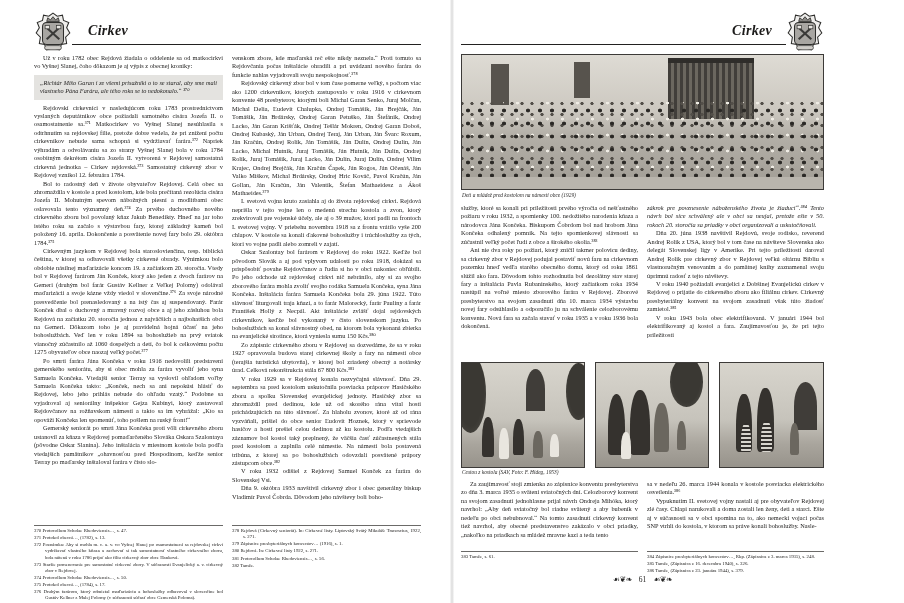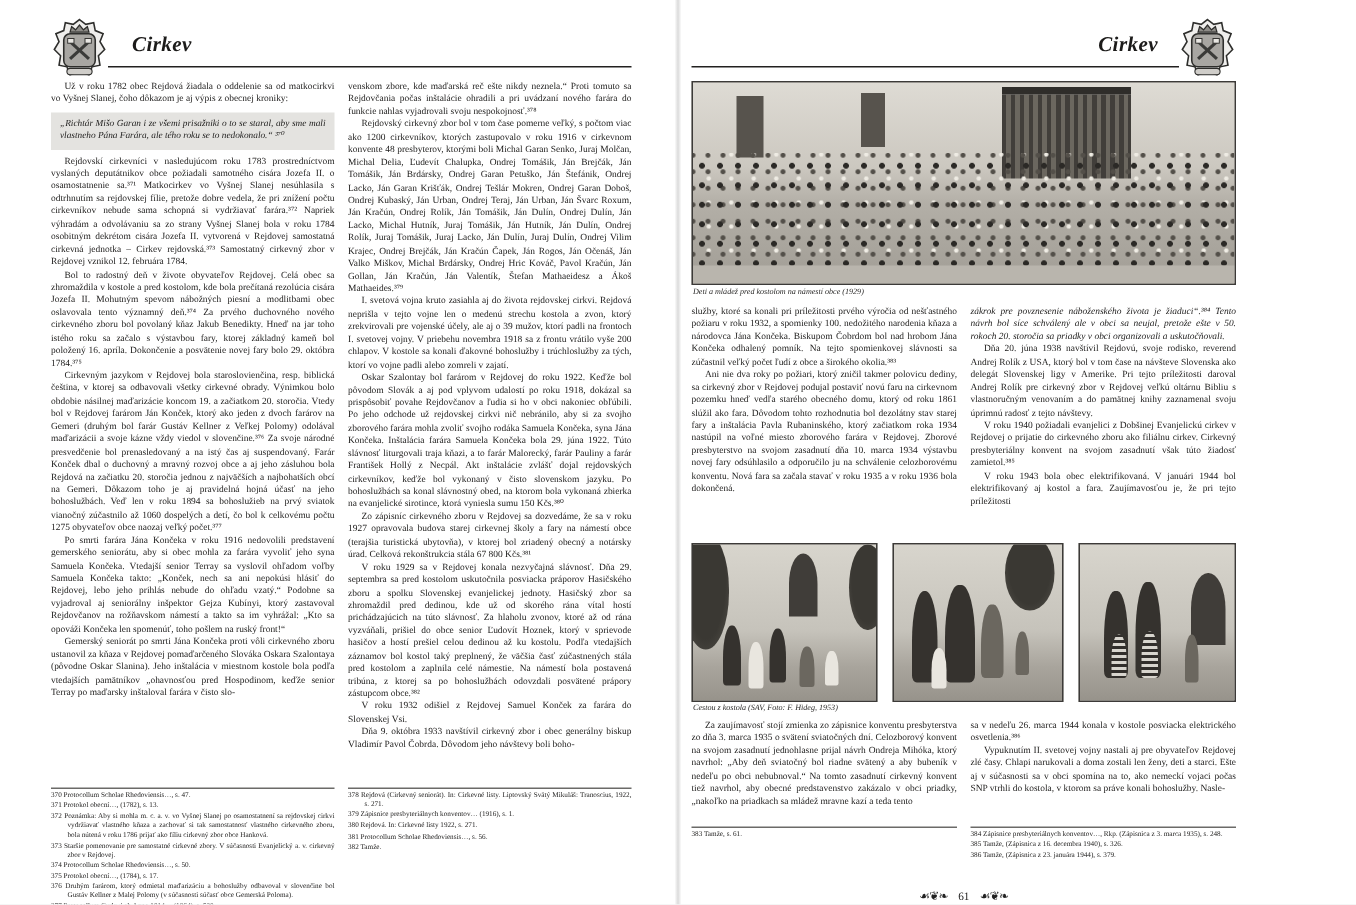--- a/index.html
+++ b/index.html
@@ -28,21 +28,21 @@
   .secA{height:153px;overflow:hidden;margin-top:6px;}
   .secB{height:64px;overflow:hidden;margin-top:5px;}
   .quote-box{background:#e4e3e0;font-style:italic;padding:4px 6px;margin:4px 0;font-size:6.2px;line-height:1.35;}
 
   
   .fncols{display:flex;gap:9px;margin-top:7px;}
   .fncol{flex:1;min-width:0;border-top:1px solid #6b6a68;padding-top:2px;font-size:4.8px;line-height:1.28;text-align:justify;}
   .fn{margin:0 0 1px 0;padding-left:11px;text-indent:-11px;}
 
   
-  .pgfoot{margin-top:18px;text-align:center;font-size:7.5px;}
+  .pgfoot{margin-top:0;text-align:center;font-size:7.5px;}
   .orn{font-size:8px;color:#222;letter-spacing:-0.5px;}
   .pgnum{margin:0 5px;}
 
   
   .photo{position:relative;border:1px solid #3c3a38;background:#c8c5bf;overflow:hidden;}
   .abs{position:absolute;}
   .big-photo{height:134px;margin:9px 0 2px 0;}
   .caption{font-style:italic;font-size:5.4px;color:#2a2928;margin:1px 0 0 1px;}
   .bp-wall{position:absolute;inset:0;background:linear-gradient(180deg,#dedbd4 0%,#ccc8c0 42%,#b3afa7 60%,#a19d95 100%);}
   .bp-win{background:#57534d;}

